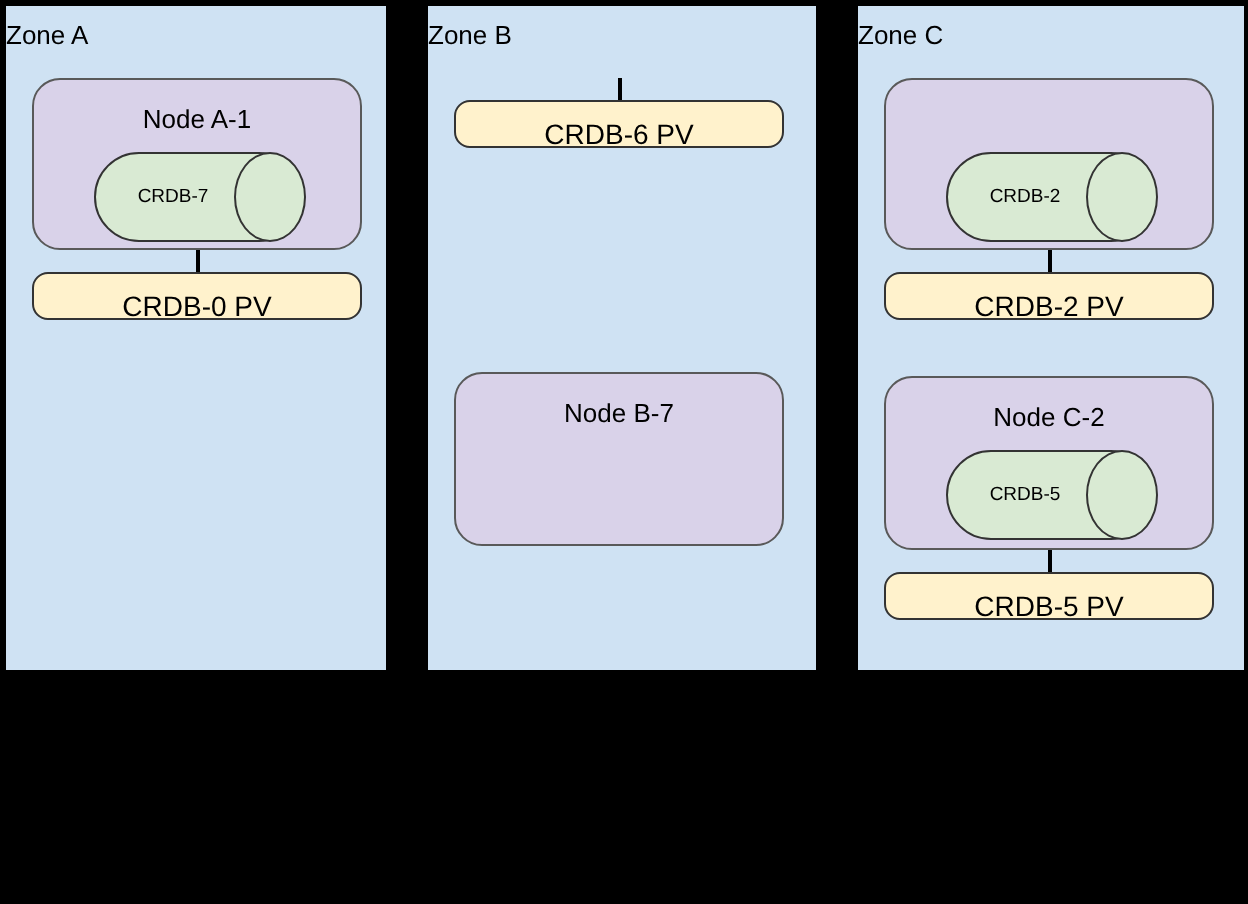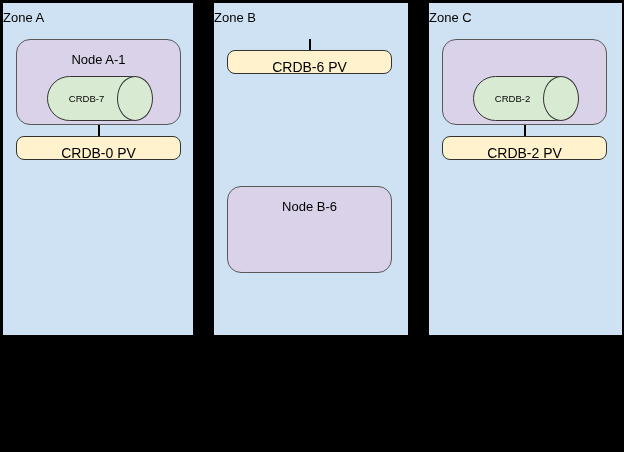--- a/index.html
+++ b/index.html
@@ -113,32 +113,43 @@
   </div>
 
   <div class="zone zone-b">
     <div class="zone-title">Zone B</div>
     <div class="group g-top">
       <div class="connector"></div>
       <div class="pv"><span>CRDB-6 PV</span></div>
     </div>
     <div class="group g-b2">
       <div class="node tall">
-        <div class="node-label">Node B-6</div>
+        <div class="node-label">Node B-7</div>
       </div>
     </div>
   </div>
 
   <div class="zone zone-c">
     <div class="zone-title">Zone C</div>
     <div class="group g-top">
       <div class="node">
         <div class="cylinder">
           <div class="cylinder-cap"></div>
           <div class="cylinder-label">CRDB-2</div>
         </div>
       </div>
       <div class="connector"></div>
       <div class="pv"><span>CRDB-2 PV</span></div>
     </div>
+    <div class="group g-c2">
+      <div class="node tall">
+        <div class="node-label">Node C-2</div>
+        <div class="cylinder">
+          <div class="cylinder-cap"></div>
+          <div class="cylinder-label">CRDB-5</div>
+        </div>
+      </div>
+      <div class="connector"></div>
+      <div class="pv"><span>CRDB-5 PV</span></div>
+    </div>
   </div>
 
 </div>
 
 </body></html>

